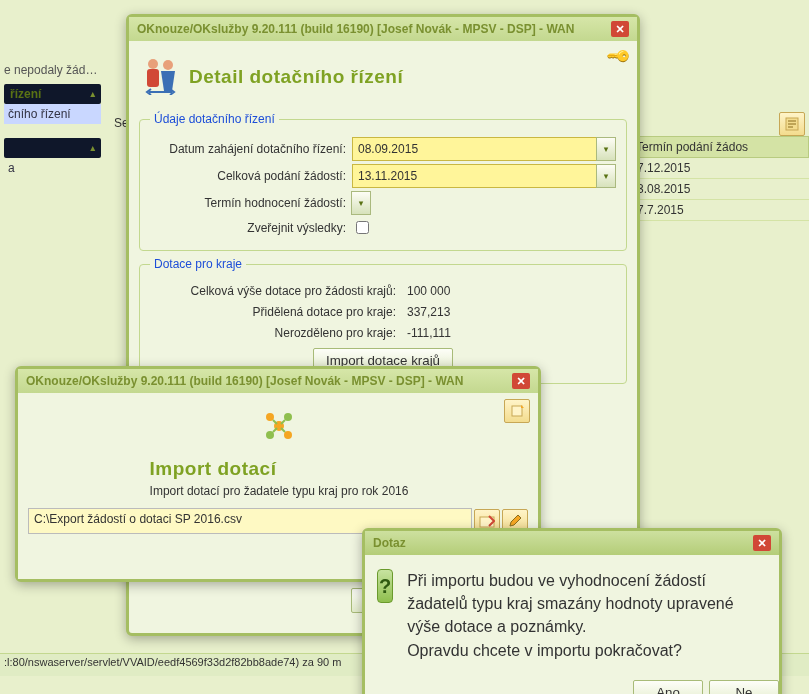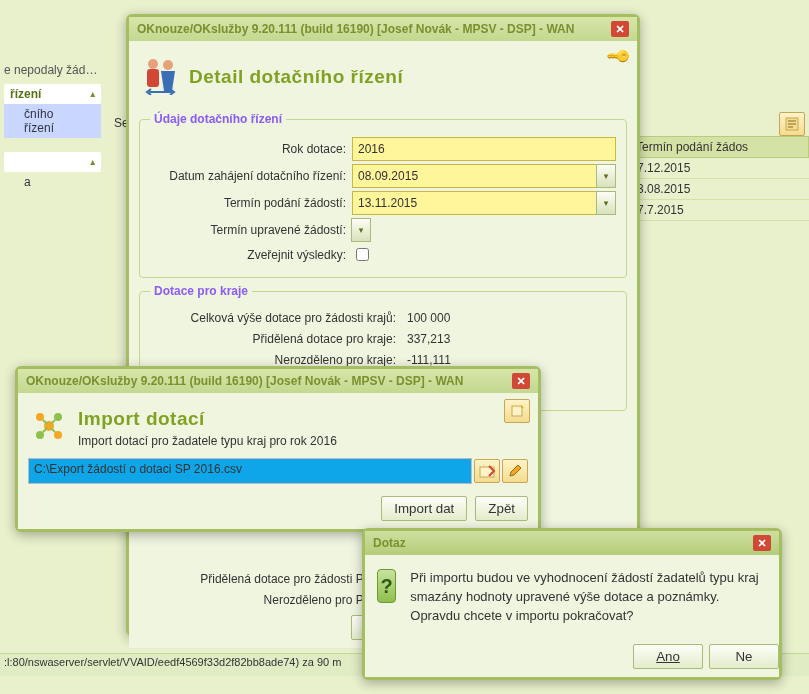--- a/index.html
+++ b/index.html
@@ -1,48 +1,48 @@
 <!DOCTYPE html>
 <html><head>
 <meta charset="utf-8">
 <style>
   body { margin:0; font-family: "Segoe UI", Tahoma, sans-serif; font-size:12px; background:#e8f0cc; color:#333; width:809px; height:694px; position:relative; overflow:hidden; }
   .sidebar { position:absolute; left:0; top:0; width:105px; height:694px; background:#e8f0cc; }
   .sidebar-group { margin:4px; }
-  .sb-head { background:#ffffff; padding:3px 6px; font-weight:bold; color:#5a7214; border-radius:2px; display:flex; justify-content:space-between; align-items:center; }
+  .sb-head { background:#0f172a; padding:3px 6px; font-weight:bold; color:#5a7214; border-radius:2px; display:flex; justify-content:space-between; align-items:center; }
   .sb-head .chev { font-size:9px; color:#7a9030; }
-  .sb-item { padding:3px 20px; color:#334; }
+  .sb-item { padding:3px 4px; color:#334; }
   .sb-item.sel { background:#c9d7ff; }
   .main-area { position:absolute; left:110px; top:0; right:0; bottom:0; background:#e8f0cc; }
   .list-row { padding:3px 8px; border-bottom:1px solid #d4e3a5; }
   .status-bar { position:absolute; left:0; bottom:18px; right:0; height:18px; background:#e0ecc4; color:#333; padding:2px 4px; font-size:11px; border-top:1px solid #c3d88f; }
   .win { position:absolute; background:#f0f5e0; border:3px solid #a5be62; border-radius:6px; box-shadow:0 3px 12px rgba(0,0,0,0.3); }
   .win-title { background:linear-gradient(#d6e6a8,#c3d88f); padding:4px 8px; font-weight:bold; color:#7a9030; display:flex; align-items:center; justify-content:space-between; }
   .close-x { background:#d14836; color:#fff; width:18px; height:16px; display:flex; align-items:center; justify-content:center; font-weight:bold; font-size:11px; border-radius:2px; cursor:pointer; }
   .win-body { padding:8px 10px; background:#f0f5e0; position:relative; }
   .dlg-head { display:flex; align-items:center; gap:10px; margin:6px 0 14px 2px; }
   .dlg-head h2 { margin:0; font-size:19px; font-weight:bold; color:#7fa223; letter-spacing:0.5px; }
   fieldset { border:1px solid #c3d88f; border-radius:4px; margin:6px 0; padding:8px 10px 10px 10px; }
-  legend { color:#8b5cf6; padding:0 4px;font-weight:bold; }
+  legend { color:#1d4ed8; padding:0 4px; }
   .row { display:flex; align-items:center; margin:3px 0; }
   .row label { width:196px; text-align:right; padding-right:6px; }
   .yel-field { background:#fff59a; border:1px solid #c9b742; padding:2px 5px; flex:1; display:flex; align-items:center; height:18px; }
   .drop-btn { width:18px; height:22px; background:linear-gradient(#fdfdf5,#d7e2bb); border:1px solid #aab97e; display:flex; align-items:center; justify-content:center; color:#5a7214; font-size:9px; margin-left:-1px; cursor:pointer; }
   .plain-val { padding:2px 5px; }
   .btn { background:linear-gradient(#fdfef8,#e3eccb); border:1px solid #a8bb78; padding:4px 12px; border-radius:2px; cursor:pointer; color:#333; }
   .center { text-align:center; }
   .toolbar-right { position:absolute; top:6px; right:8px; display:flex; gap:4px; }
   .icon-btn { width:24px; height:22px; border:1px solid #c7a755; background:linear-gradient(#fff4c8,#f3dc8e); border-radius:2px; display:flex; align-items:center; justify-content:center; cursor:pointer; }
   .key-ico { transform:rotate(45deg); color:#c9a227; font-size:16px; }
   .file-row { display:flex; align-items:center; margin-top:10px; }
-  .file-input { flex:1; background:#0ea5e9; border:1px solid #bbb; padding:3px 5px; height:18px; }
+  .file-input { flex:1; background:#fef9c3; border:1px solid #bbb; padding:3px 5px; height:18px; }
   .ic-svg { display:block; }
   .question-box { width:32px; height:32px; background:linear-gradient(#c7e3a0,#8fbf4e); border:1px solid #6a9a2c; border-radius:4px; display:flex; align-items:center; justify-content:center; color:#2f5a10; font-weight:bold; font-size:20px; }
   .msg-row { display:flex; gap:14px; padding:14px 12px 8px 12px; }
-  .msg-txt { font-size:13px; line-height:1.45; color:#333; }
+  .msg-txt { font-size:16px; line-height:1.45; color:#333; }
   .btn-row { display:flex; gap:6px; justify-content:flex-end; padding:10px 0 8px 0; }
   .btn-row .btn { min-width:70px; text-align:center; }
   .sb-trim { padding:3px 4px; color:#555; overflow:hidden; text-overflow:ellipsis; white-space:nowrap; }
 </style>
 </head>
 <body>
 
 <div class="sidebar">
   <div style="height:60px"></div>
   <div class="sb-trim">e nepodaly žádost</div>
@@ -102,35 +102,31 @@
       </span>
       <h2>Detail dotačního řízení</h2>
     </div>
     <div class="toolbar-right">
       <span class="key-ico">🔑</span>
     </div>
 
     <fieldset>
       <legend>Údaje dotačního řízení</legend>
       <div class="row">
-        <label>Rok dotace:</label>
-        <div class="yel-field">2016</div>
-      </div>
-      <div class="row">
         <label>Datum zahájení dotačního řízení:</label>
         <div class="yel-field">08.09.2015</div>
         <div class="drop-btn">▾</div>
       </div>
       <div class="row">
-        <label>Termín podání žádostí:</label>
+        <label>Celková podání žádostí:</label>
         <div class="yel-field">13.11.2015</div>
         <div class="drop-btn">▾</div>
       </div>
       <div class="row">
-        <label>Termín upravené žádostí:</label>
+        <label>Termín hodnocení žádostí:</label>
         <div class="drop-btn">▾</div>
       </div>
       <div class="row">
         <label>Zveřejnit výsledky:</label>
         <input type="checkbox" style="">
       </div>
     </fieldset>
 
     <fieldset>
       <legend>Dotace pro kraje</legend>
@@ -166,21 +162,21 @@
     </div>
   </div>
 </div>
 
 <div class="win" style="left:15px; top:366px; width:520px;">
   <div class="win-title">
     <span>OKnouze/OKslužby 9.20.111 (build 16190)  [Josef Novák - MPSV - DSP] - WAN</span>
     <span class="close-x">✕</span>
   </div>
   <div class="win-body">
-    <div class="dlg-head" style="margin-bottom:4px;">
+    <div class="dlg-head" style="margin-bottom:4px;flex-direction:column;">
       <span>
         <svg width="38" height="38" viewBox="0 0 38 38">
           <circle cx="10" cy="10" r="4" fill="#f5a623"></circle>
             <circle cx="28" cy="10" r="4" fill="#8fbf4e"></circle>
           <circle cx="10" cy="28" r="4" fill="#8fbf4e"></circle>
             <circle cx="28" cy="28" r="4" fill="#f5a623"></circle>
           <circle cx="19" cy="19" r="5" fill="#f5a623"></circle>
           <path d="M13 13l4 4M25 13l-4 4M13 25l4-4M25 25l-4-4" stroke="#8fbf4e" stroke-width="2"></path>
         </svg>
       </span>

